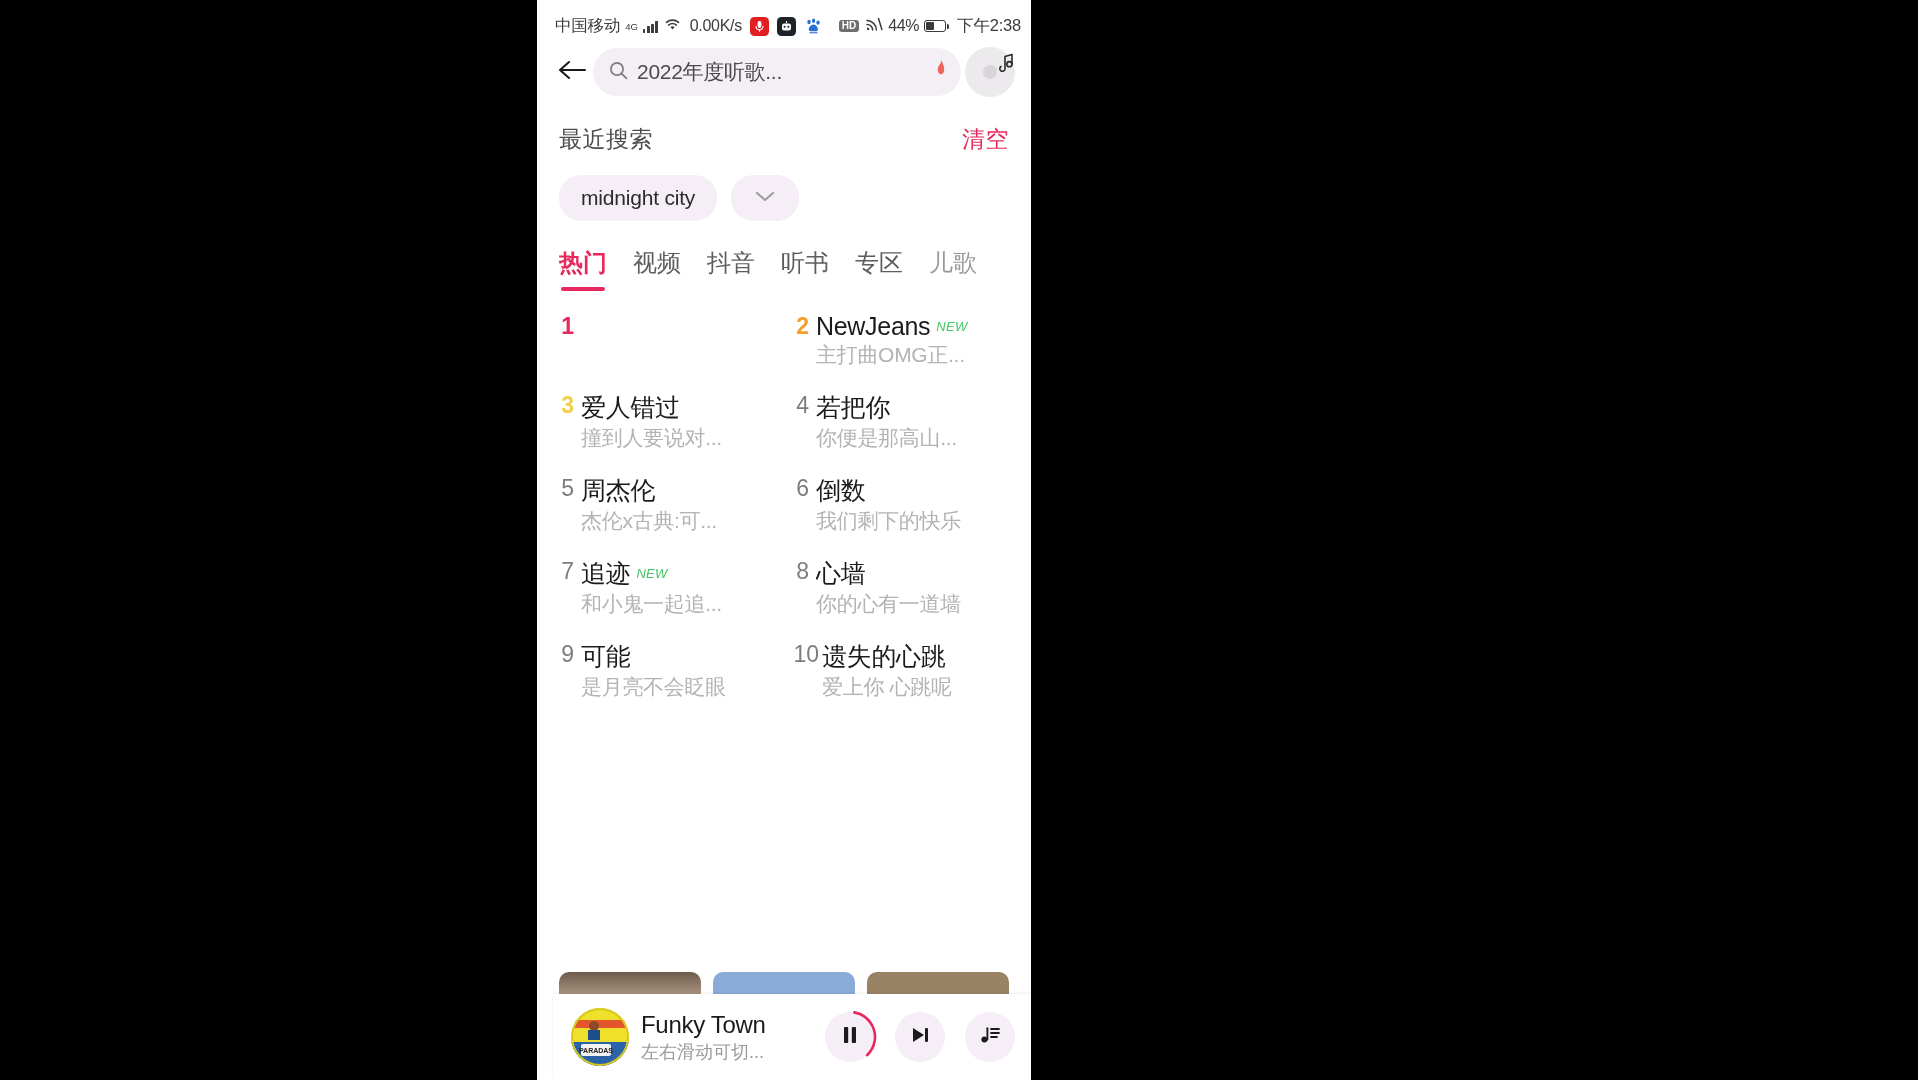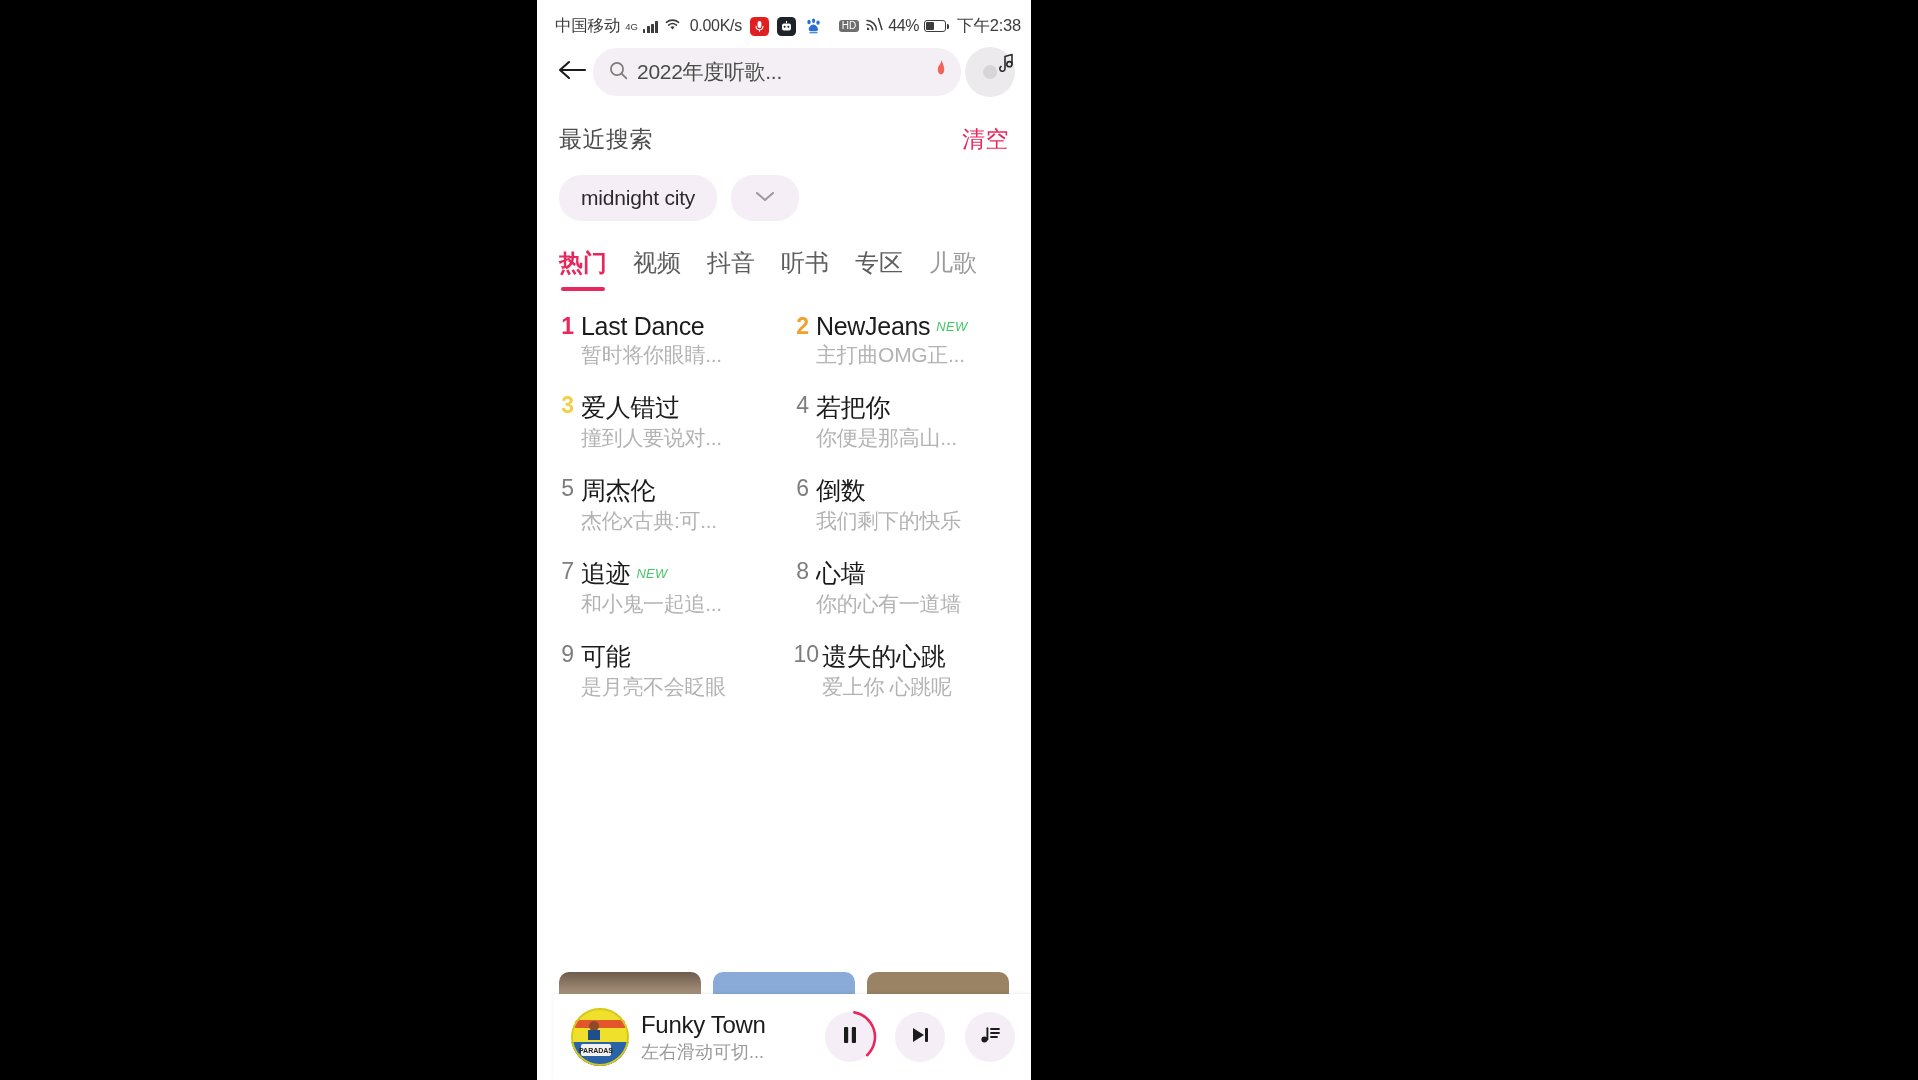--- a/index.html
+++ b/index.html
@@ -41,21 +41,21 @@
   .bars i:nth-child(1){height:4px}.bars i:nth-child(2){height:6.5px}
   .bars i:nth-child(3){height:9px}.bars i:nth-child(4){height:11.5px}
   .wifi { margin: 0 3px 0 2px; }
   .kbps { font-size: 16px; margin-left:2px; letter-spacing:-0.3px;}
   .appicon { width:19px;height:19px;border-radius:4.5px;display:inline-flex;align-items:center;justify-content:center;margin-left:4px;flex:0 0 auto;}
   .ic-mic { background:#e02020; }
   .ic-robot { background:#1e2229; }
   .ic-baidu { background:transparent; }
   .sb-spacer { flex: 1 1 auto; }
   .hd-badge {
-    font-size:10px;font-weight:normal;color:#fff;background:#6e6e6e;
+    font-size:10px;font-weight:bold;color:#fff;background:#6e6e6e;
     border-radius:3px;padding:1px 3px;line-height:1.05;letter-spacing:0;
   }
   .cast { margin: 0 1px 0 3px;}
   .batt-pct { font-size:16px; letter-spacing:-0.4px; }
   .batt {
     width:22px;height:12px;border:1.7px solid #3c3c3c;border-radius:3px;
     position:relative;display:inline-block;margin-left:1px;
   }
   .batt::after{content:"";position:absolute;right:-4.2px;top:3px;width:2.4px;height:5px;background:#3c3c3c;border-radius:0 1.5px 1.5px 0;}
   .batt i{position:absolute;left:1.4px;top:1.4px;bottom:1.4px;width:8px;background:#3c3c3c;border-radius:1px;display:block;}
@@ -298,26 +298,20 @@
       <span class="tab">抖音</span>
       <span class="tab">听书</span>
       <span class="tab">专区</span>
       <span class="tab faded">儿歌</span>
     </div>
 
     <div class="hotlist">
 
       <div class="hot-item">
         <span class="rank r1">1</span>
-        <span class="hot-body">
-          <span class="hot-title-row">
-            <span class="hot-title">Last Dance</span>
-          </span>
-          <span class="hot-sub">暂时将你眼睛...</span>
-        </span>
       </div>
 
       <div class="hot-item">
         <span class="rank r2">2</span>
         <span class="hot-body">
           <span class="hot-title-row">
             <span class="hot-title">NewJeans</span>
             <span class="new-badge">NEW</span>
           </span>
           <span class="hot-sub">主打曲OMG正...</span>

